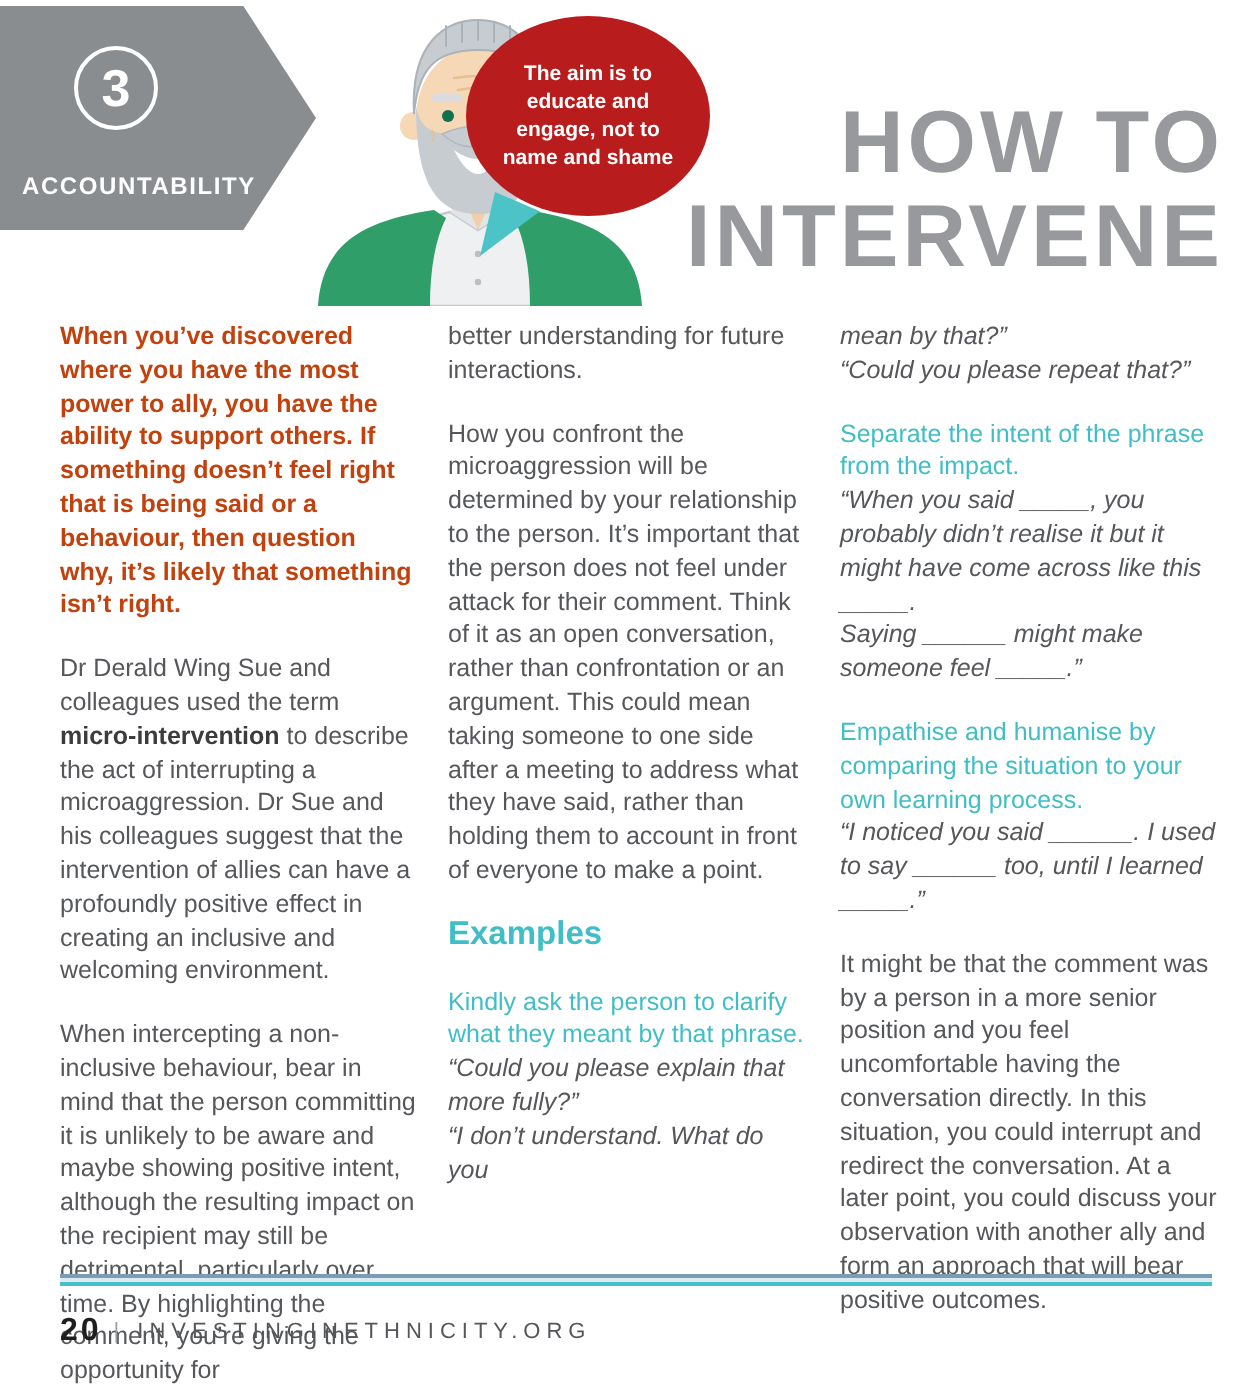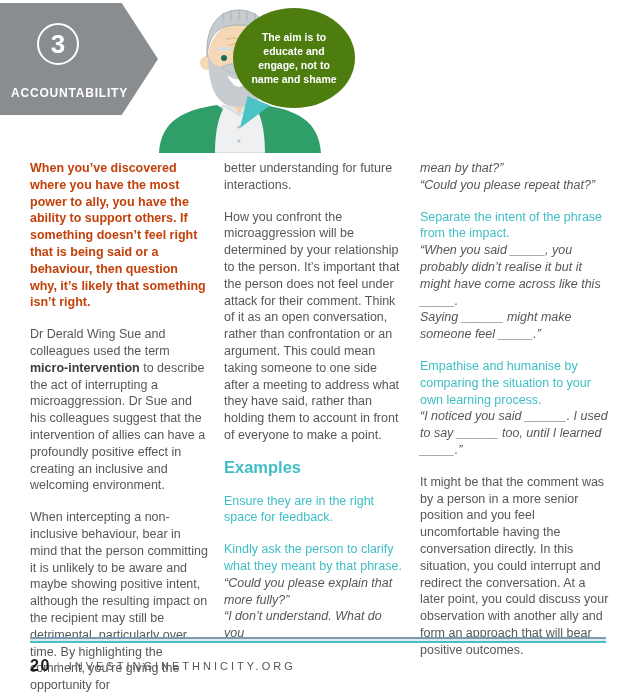--- a/index.html
+++ b/index.html
@@ -21,21 +21,21 @@
   }
   .banner-label {
     position: absolute; left: 11px; bottom: 15px;
     color: #ffffff; font-weight: bold; font-size: 12px; letter-spacing: 0.8px;
   }
 
   .avatar-wrap { position: absolute; left: 155px; top: 5px; width: 170px; height: 148px; }
 
   .bubble {
     position: absolute; left: 233px; top: 8px; width: 122px; height: 100px;
-    background: #4d7c0f; border-radius: 50%;
+    background: #b91c1c; border-radius: 50%;
     display: flex; align-items: center; justify-content: center; text-align: center;
     z-index: 3;
   }
   .bubble-text {
     width: 98px; color: #ffffff; font-weight: bold;
     font-size: 10.5px; line-height: 14px;
   }
   .bubble-tail {
     position: absolute; left: 240px; top: 96px; width: 30px; height: 32px;
     background: #4cc3c7;
@@ -132,35 +132,38 @@
       <path d="M61 60 Q63 63 61 66" stroke="#e6bf92" stroke-width="1" fill="none"></path>
       <path d="M107 60 Q105 63 107 66" stroke="#e6bf92" stroke-width="1" fill="none"></path>
     </svg>
   </div>
 
   <div class="bubble-tail"></div>
   <div class="bubble">
     <div class="bubble-text">The aim is to educate and engage, not to name and shame</div>
   </div>
 
+  <h1 class="page-title">
+    <span>HOW TO</span>
+    <span>INTERVENE</span>
+  </h1>
 
   <div class="columns">
 
     <div class="col col-1">
       <p class="intro-bold">When you’ve discovered where you have the most power to ally, you have the ability to support others. If something doesn’t feel right that is being said or a behaviour, then question why, it’s likely that something isn’t right.</p>
       <p><span>Dr Derald Wing Sue and colleagues used the term </span><span class="bold-term">micro-intervention</span><span> to describe the act of interrupting a microaggression. Dr Sue and his colleagues suggest that the intervention of allies can have a profoundly positive effect in creating an inclusive and welcoming environment.</span></p>
       <p>When intercepting a non-inclusive behaviour, bear in mind that the person committing it is unlikely to be aware and maybe showing positive intent, although the resulting impact on the recipient may still be detrimental, particularly over time. By highlighting the comment, you’re giving the opportunity for</p>
     </div>
 
     <div class="col col-2">
       <p>better understanding for future interactions.</p>
       <p>How you confront the microaggression will be determined by your relationship to the person. It’s important that the person does not feel under attack for their comment. Think of it as an open conversation, rather than confrontation or an argument. This could mean taking someone to one side after a meeting to address what they have said, rather than holding them to account in front of everyone to make a point.</p>
       <h2 class="examples-heading">Examples</h2>
       <div class="quote-block">
-        <p class="teal-sub">Ensure they are in the right space for feedback.</p>
       </div>
       <div class="quote-block">
         <p class="teal-sub">Kindly ask the person to clarify what they meant by that phrase.</p>
         <p class="quote">“Could you please explain that more fully?”</p>
         <p class="quote">“I don’t understand. What do you</p>
       </div>
     </div>
 
     <div class="col col-3">
       <div class="quote-block">

